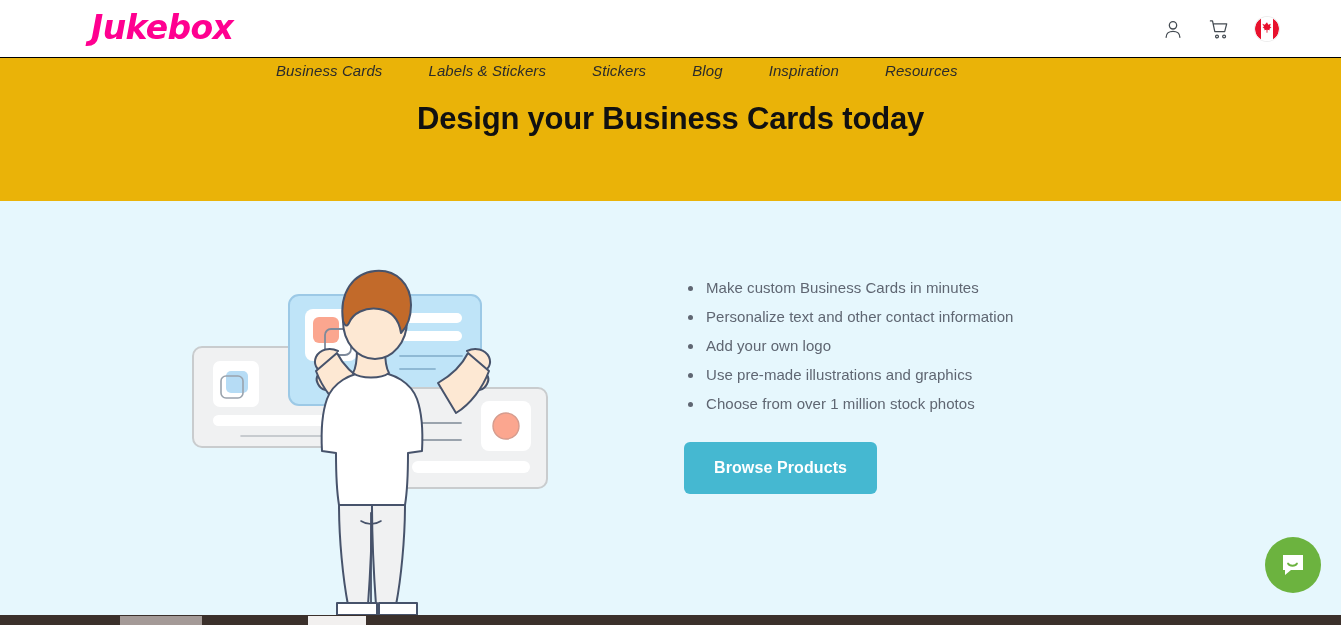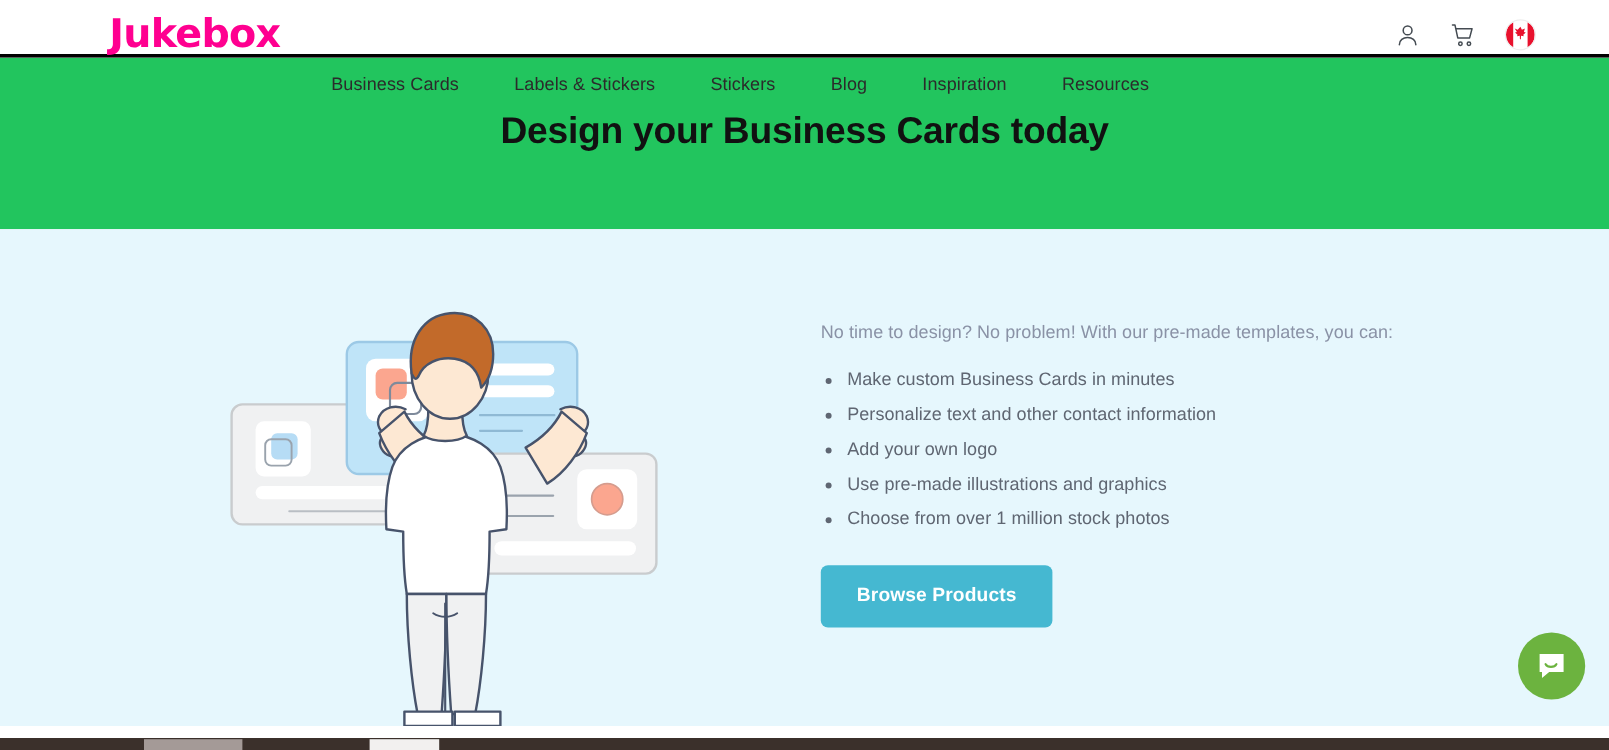--- a/index.html
+++ b/index.html
@@ -8,25 +8,26 @@
     width: 1341px;
     height: 625px;
     overflow: hidden;
     background: #ffffff;
     font-family: "Liberation Sans", sans-serif;
   }
 
   
   .header {
     position: relative;
-    height: 48px;
+    height: 58px;
     background: #ffffff;
-    border-bottom: 3px solid #000000;
-    display: flex;
-    align-items: center;
+    border-bottom: 1px solid #000000;
+    display: flex;
+    align-items: center;
+    font-style: italic;
   }
   .logo {
     position: absolute;
     left: 91px;
     top: 11px;
     font-size: 33px;
     font-weight: 800;
     letter-spacing: -0.6px;
     color: #ff0090;
     font-family: "DejaVu Sans", sans-serif;
@@ -67,21 +68,21 @@
     overflow: hidden;
     background: #fff;
     box-shadow: 0 0 0 1px #eee;
     display: flex; align-items: center; justify-content: center;
     cursor: pointer;
   }
 
   
   .hero-title-wrap {
     height: 143px;
-    background: #22c55e;
+    background: #eab308;
     display: flex;
     align-items: center;
     justify-content: center;
   }
   .hero-title {
     font-size: 31px;
     font-weight: 700;
     color: #111111;
     letter-spacing: -0.2px;
     font-family: "Liberation Sans", sans-serif;
@@ -294,21 +295,20 @@
           <line x1="186" y1="250" x2="186" y2="340" stroke="#47536b" stroke-width="1.8"></line>
           <path d="M176 258 c6 4 14 4 20 0" stroke="#47536b" stroke-width="1.6" fill="none"></path>
 
           <path d="M152 340 l40 0 l0 12 l-40 0 z" fill="#ffffff" stroke="#47536b"></path>
           <path d="M194 340 l38 0 l0 12 l-38 0 z" fill="#ffffff" stroke="#47536b"></path>
         </g>
       </svg>
     </div>
 
     <div class="copy">
-      <p class="intro">No time to design? No problem! With our pre-made templates, you can:</p>
       <ul>
         <li>Make custom Business Cards in minutes</li>
         <li>Personalize text and other contact information</li>
         <li>Add your own logo</li>
         <li>Use pre-made illustrations and graphics</li>
         <li>Choose from over 1 million stock photos</li>
       </ul>
       <button class="cta">Browse Products</button>
     </div>
 

